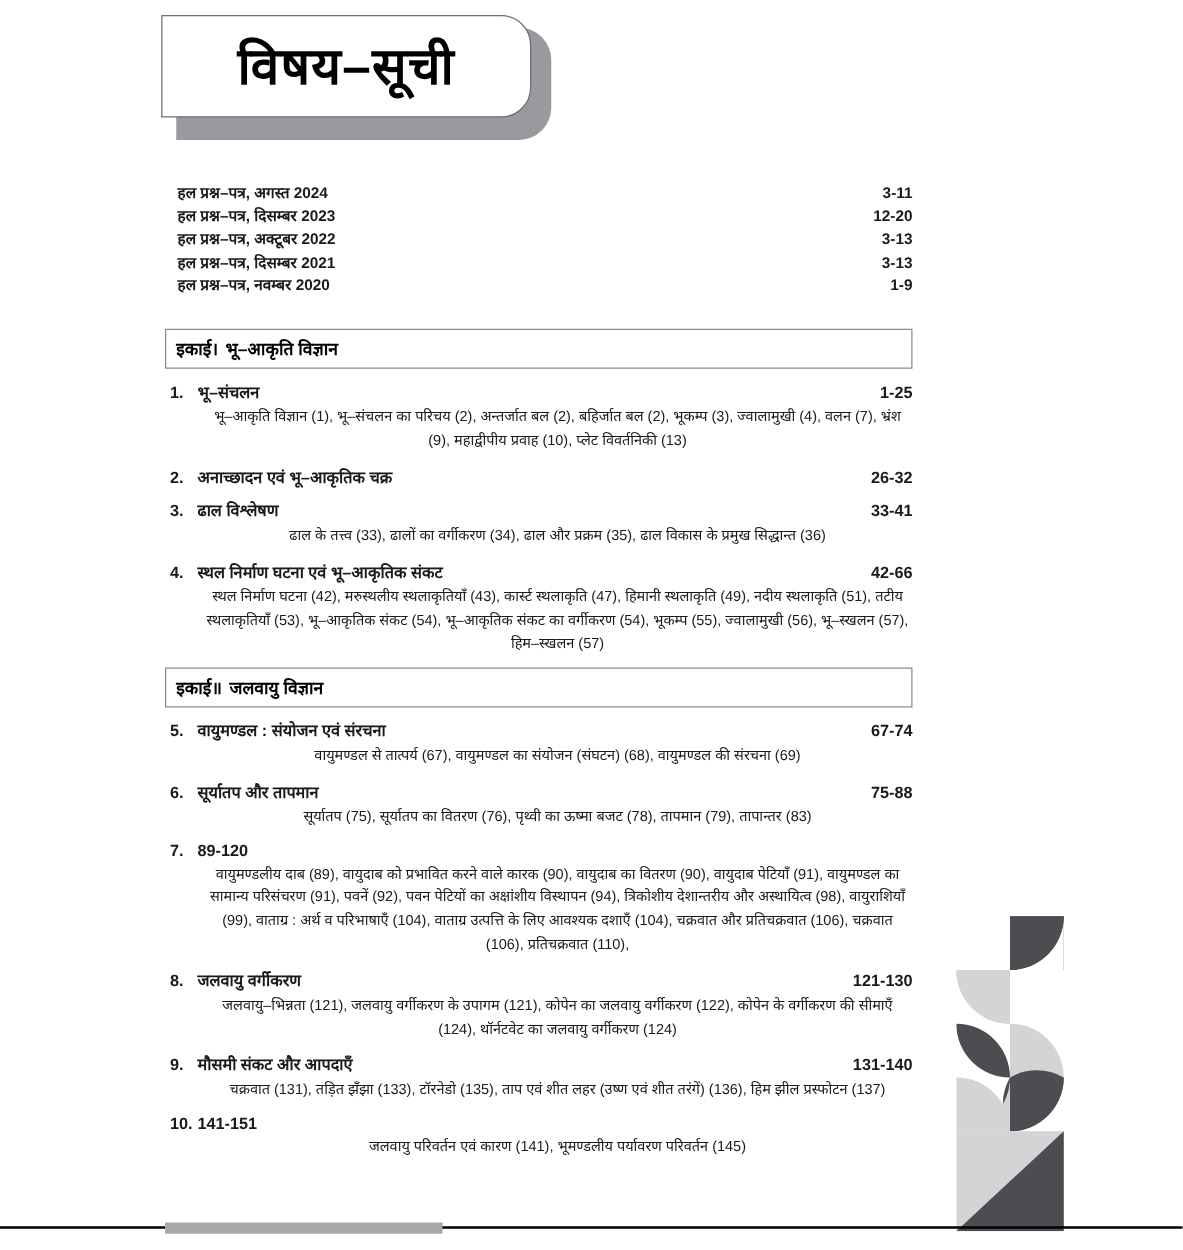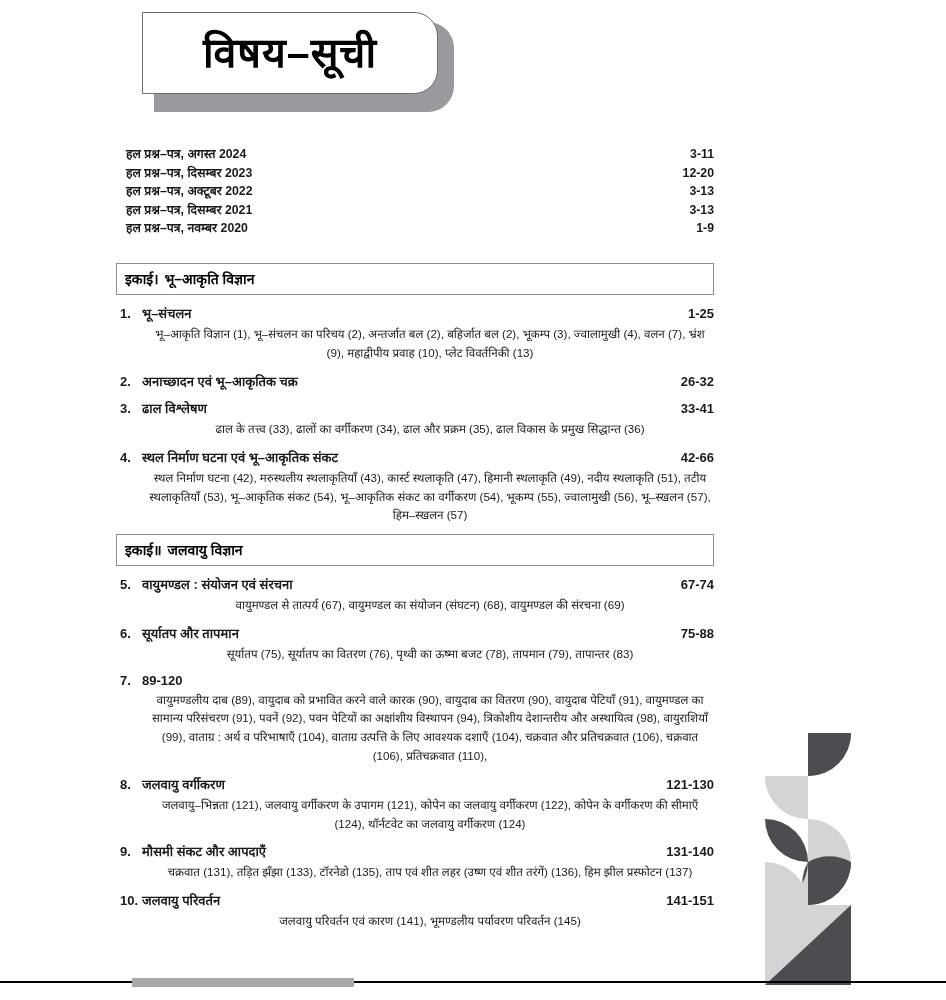--- a/index.html
+++ b/index.html
@@ -12,21 +12,21 @@
     height: 1000px;
     position: relative;
     overflow: hidden;
     font-family: "Liberation Sans", "DejaVu Sans", sans-serif;
     color: #1a1a1a;
   }
 
   
   .title-wrap {
     position: absolute;
-    left: 142px;
+    left: 129px;
     top: 12px;
     width: 300px;
     height: 94px;
   }
   .title-shadow {
     position: absolute;
     left: 12px;
     top: 10px;
     width: 300px;
     height: 90px;
@@ -52,21 +52,21 @@
     font-weight: 700;
     letter-spacing: 1px;
     color: #000000;
     line-height: 1;
     white-space: nowrap;
   }
 
   
   .content {
     position: absolute;
-    left: 116px;
+    left: 132px;
     top: 145px;
     width: 598px;
   }
 
   
   .papers { margin: 0 0 26px 0; }
   .paper-row {
     display: flex;
     align-items: baseline;
     justify-content: space-between;
@@ -248,21 +248,20 @@
         <div class="chap-head">
           <span class="chap-num">9.</span>
           <span class="chap-title">मौसमी संकट और आपदाएँ</span>
           <span class="chap-pages">131-140</span>
         </div>
         <div class="chap-desc">चक्रवात (131), तड़ित झँझा (133), टॉरनेडो (135), ताप एवं शीत लहर (उष्ण एवं शीत तरंगें) (136), हिम झील प्रस्फोटन (137)</div>
       </div>
       <div class="chapter">
         <div class="chap-head">
           <span class="chap-num">10.</span>
-          <span class="chap-title">जलवायु परिवर्तन</span>
           <span class="chap-pages">141-151</span>
         </div>
         <div class="chap-desc">जलवायु परिवर्तन एवं कारण (141), भूमण्डलीय पर्यावरण परिवर्तन (145)</div>
       </div>
     </div>
 
 </div>
 
 <div class="motif">
   <svg width="107" height="252" viewBox="0 0 107 252" xmlns="http://www.w3.org/2000/svg">

